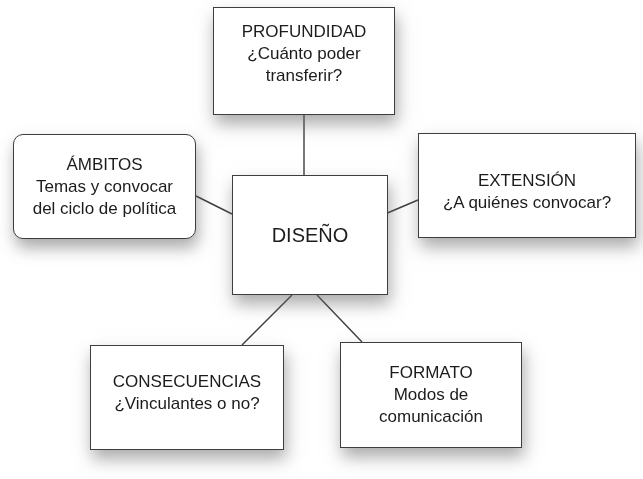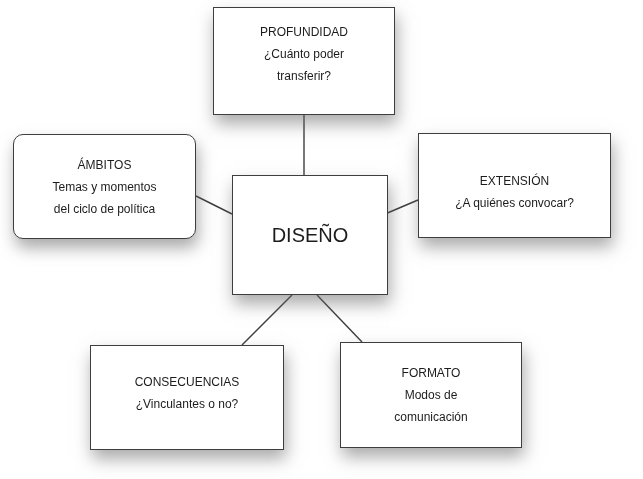--- a/index.html
+++ b/index.html
@@ -23,26 +23,26 @@
     z-index: 2;
     box-sizing: border-box;
     background: #ffffff;
     border: 1.5px solid #3e3e3e;
     box-shadow: 2px 9px 16px rgba(100,100,100,0.55);
     display: flex;
     flex-direction: column;
     align-items: center;
     justify-content: center;
     text-align: center;
-    font-size: 12px;
+    font-size: 17px;
     line-height: 22px;
   }
   .node-top          { left: 213px; top: 7px;   width: 182px; height: 108px; padding-bottom: 14px; }
   .node-left         { left: 13px;  top: 134px; width: 183px; height: 105px; border-radius: 10px; }
-  .node-right        { left: 418px; top: 133px; width: 193px; height: 105px; padding-top: 12px; }
+  .node-right        { left: 418px; top: 133px; width: 218px; height: 105px; padding-top: 12px; }
   .node-center       { left: 232px; top: 175px; width: 156px; height: 120px; font-size: 20px; }
   .node-bottom-left  { left: 90px;  top: 345px; width: 194px; height: 105px; padding-bottom: 10px; }
   .node-bottom-right { left: 340px; top: 342px; width: 182px; height: 106px; padding-top: 0; }
 </style>
 </head>
 <body>
 
 <div class="canvas">
 
   <svg class="connectors" viewBox="0 0 643 479" xmlns="http://www.w3.org/2000/svg">
@@ -54,21 +54,21 @@
   </svg>
 
   <div class="node node-top">
     <div>PROFUNDIDAD</div>
     <div>¿Cuánto poder</div>
     <div>transferir?</div>
   </div>
 
   <div class="node node-left">
     <div>ÁMBITOS</div>
-    <div>Temas y momentos</div>
+    <div>Temas y convocar</div>
     <div>del ciclo de política</div>
   </div>
 
   <div class="node node-right">
     <div>EXTENSIÓN</div>
     <div>¿A quiénes convocar?</div>
   </div>
 
   <div class="node node-center">
     <div>DISEÑO</div>

